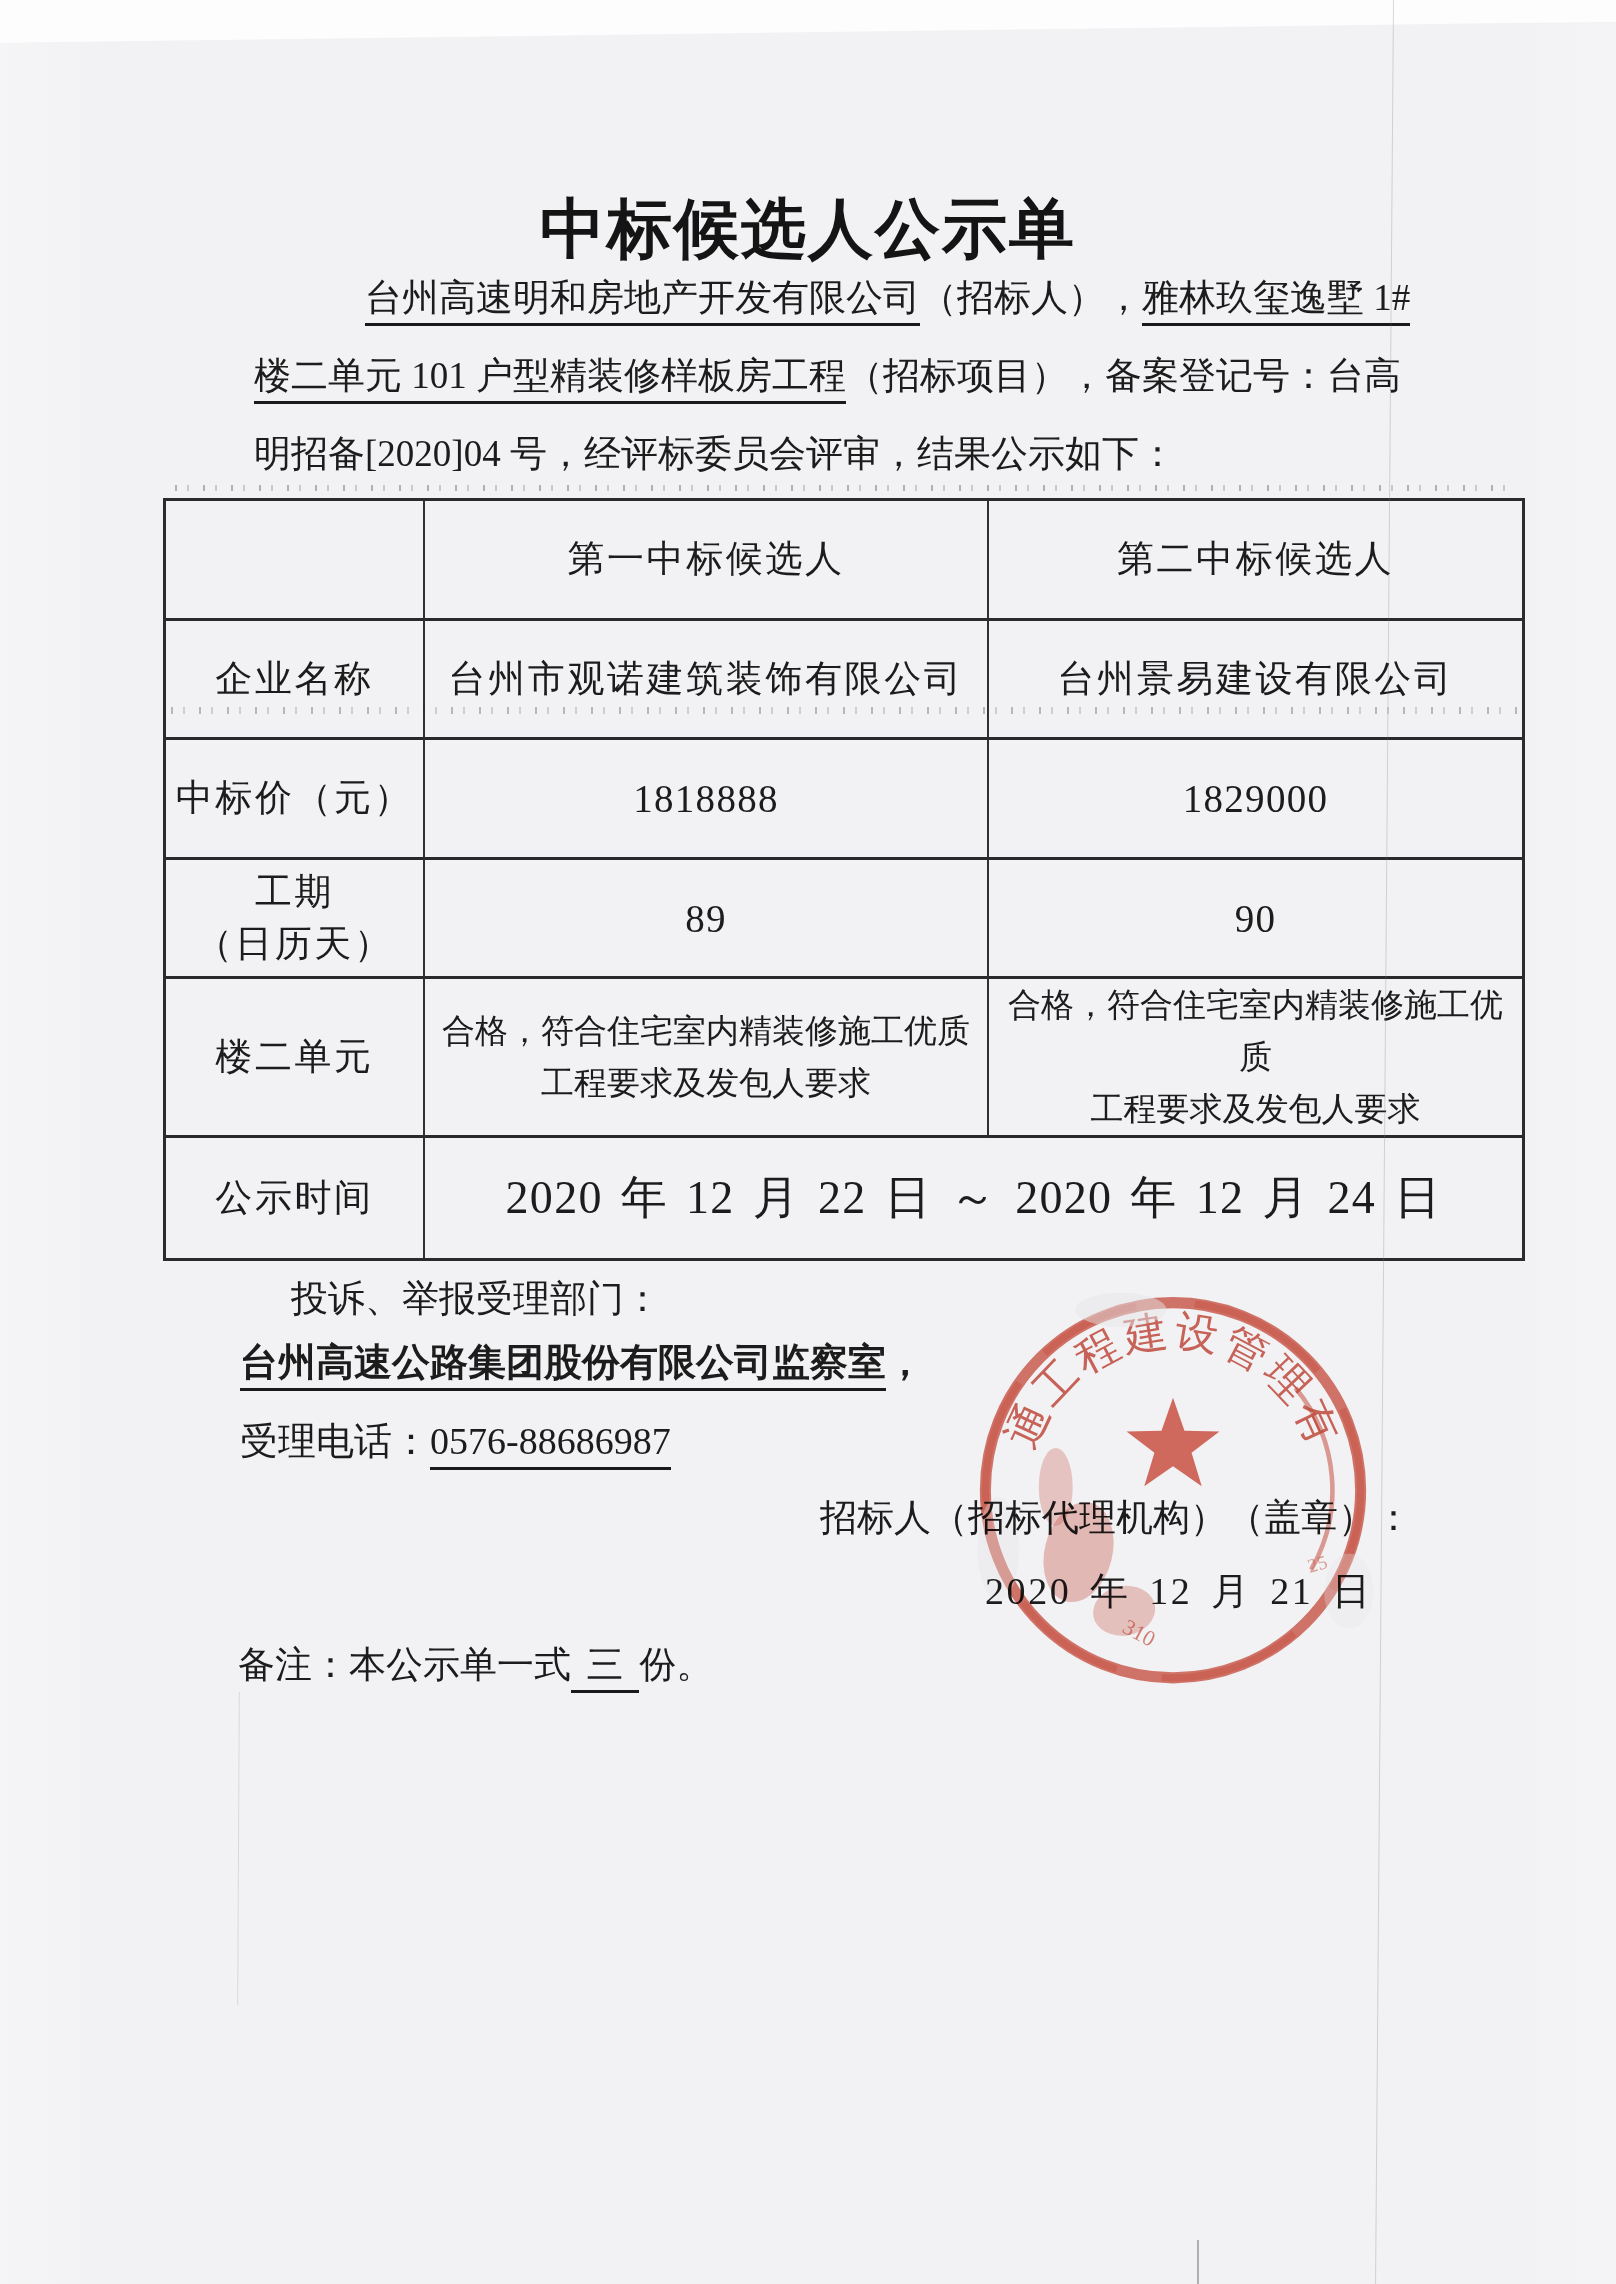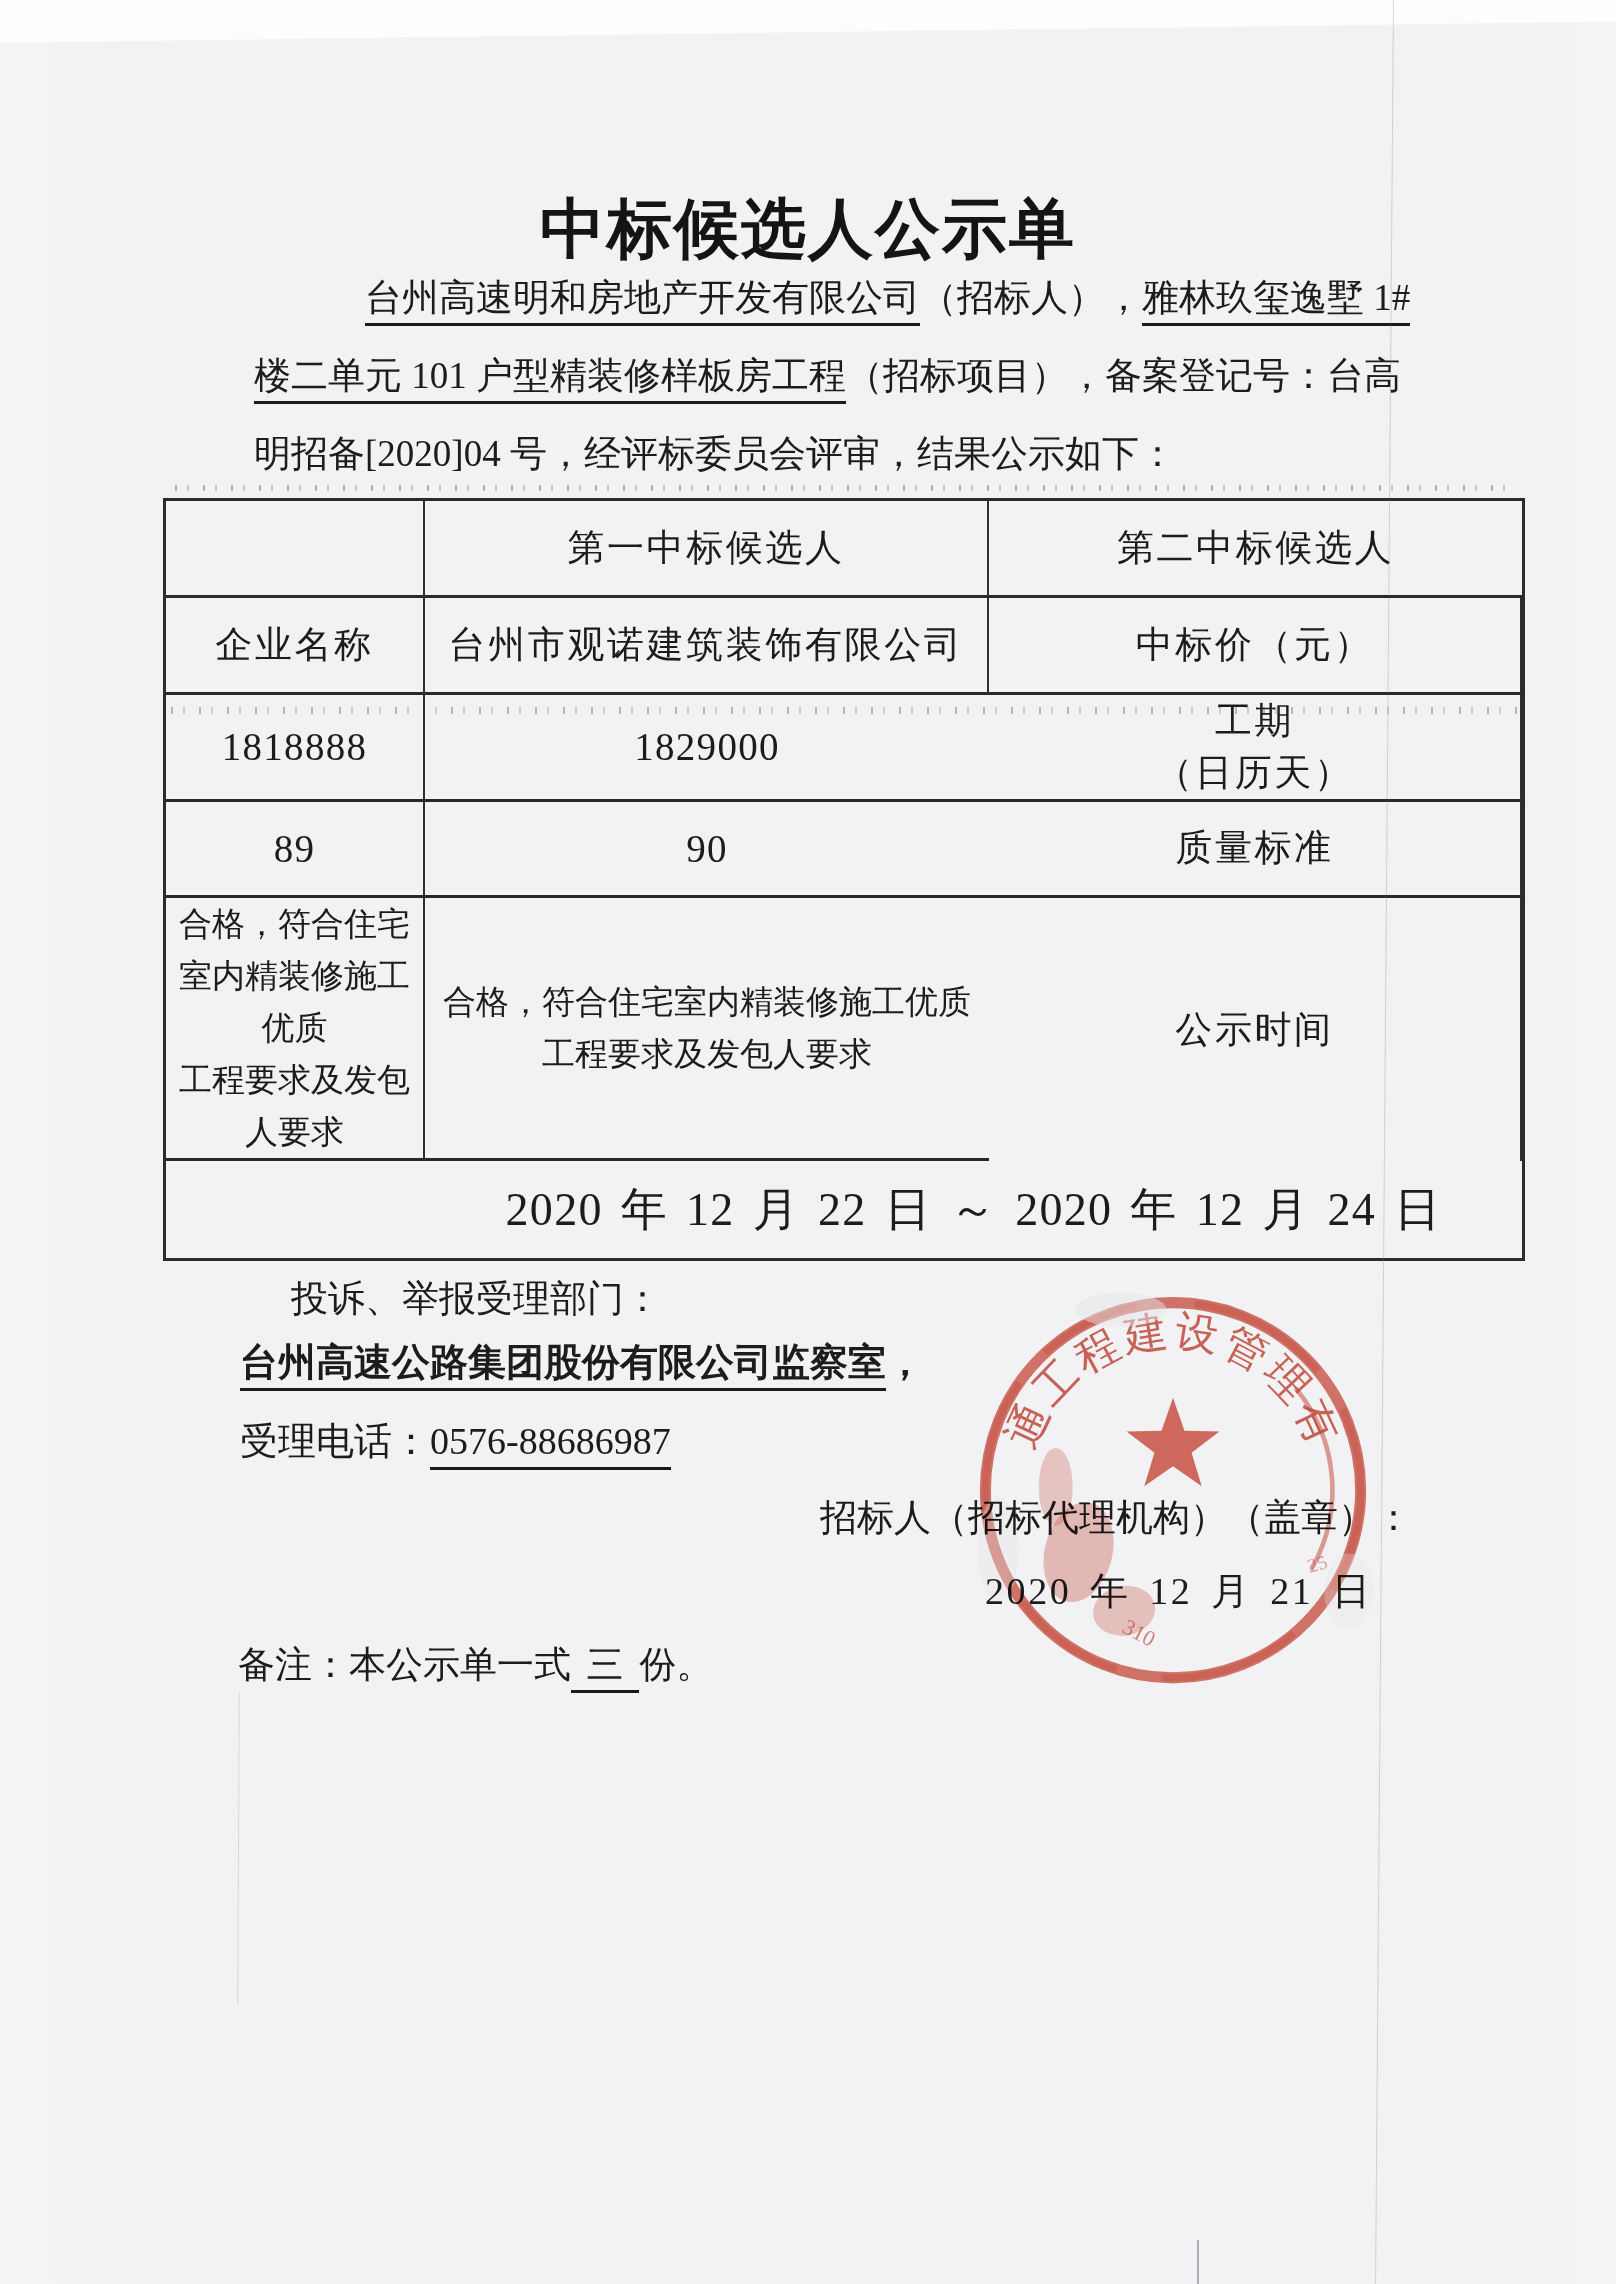--- a/index.html
+++ b/index.html
@@ -100,33 +100,34 @@
   </div>
 
   <div class="btable">
 
     <div class="cell"></div>
     <div class="cell">第一中标候选人</div>
     <div class="cell clast">第二中标候选人</div>
 
     <div class="cell">企业名称</div>
     <div class="cell">台州市观诺建筑装饰有限公司</div>
+    <div class="cell clast">台州景易建设有限公司</div>
 
     <div class="cell">中标价（元）</div>
     <div class="cell num">1818888</div>
     <div class="cell num clast">1829000</div>
 
     <div class="cell">
       <span class="duo">工期</span>
       <span class="duo">（日历天）</span>
     </div>
     <div class="cell num">89</div>
     <div class="cell num clast">90</div>
 
-    <div class="cell">质量标准</div>
+    <div class="cell">楼二单元</div>
     <div class="cell qual">
       <span>合格，符合住宅室内精装修施工优质</span>
       <span>工程要求及发包人要求</span>
     </div>
     <div class="cell qual clast">
       <span>合格，符合住宅室内精装修施工优质</span>
       <span>工程要求及发包人要求</span>
     </div>
 
     <div class="cell rlast">公示时间</div>

